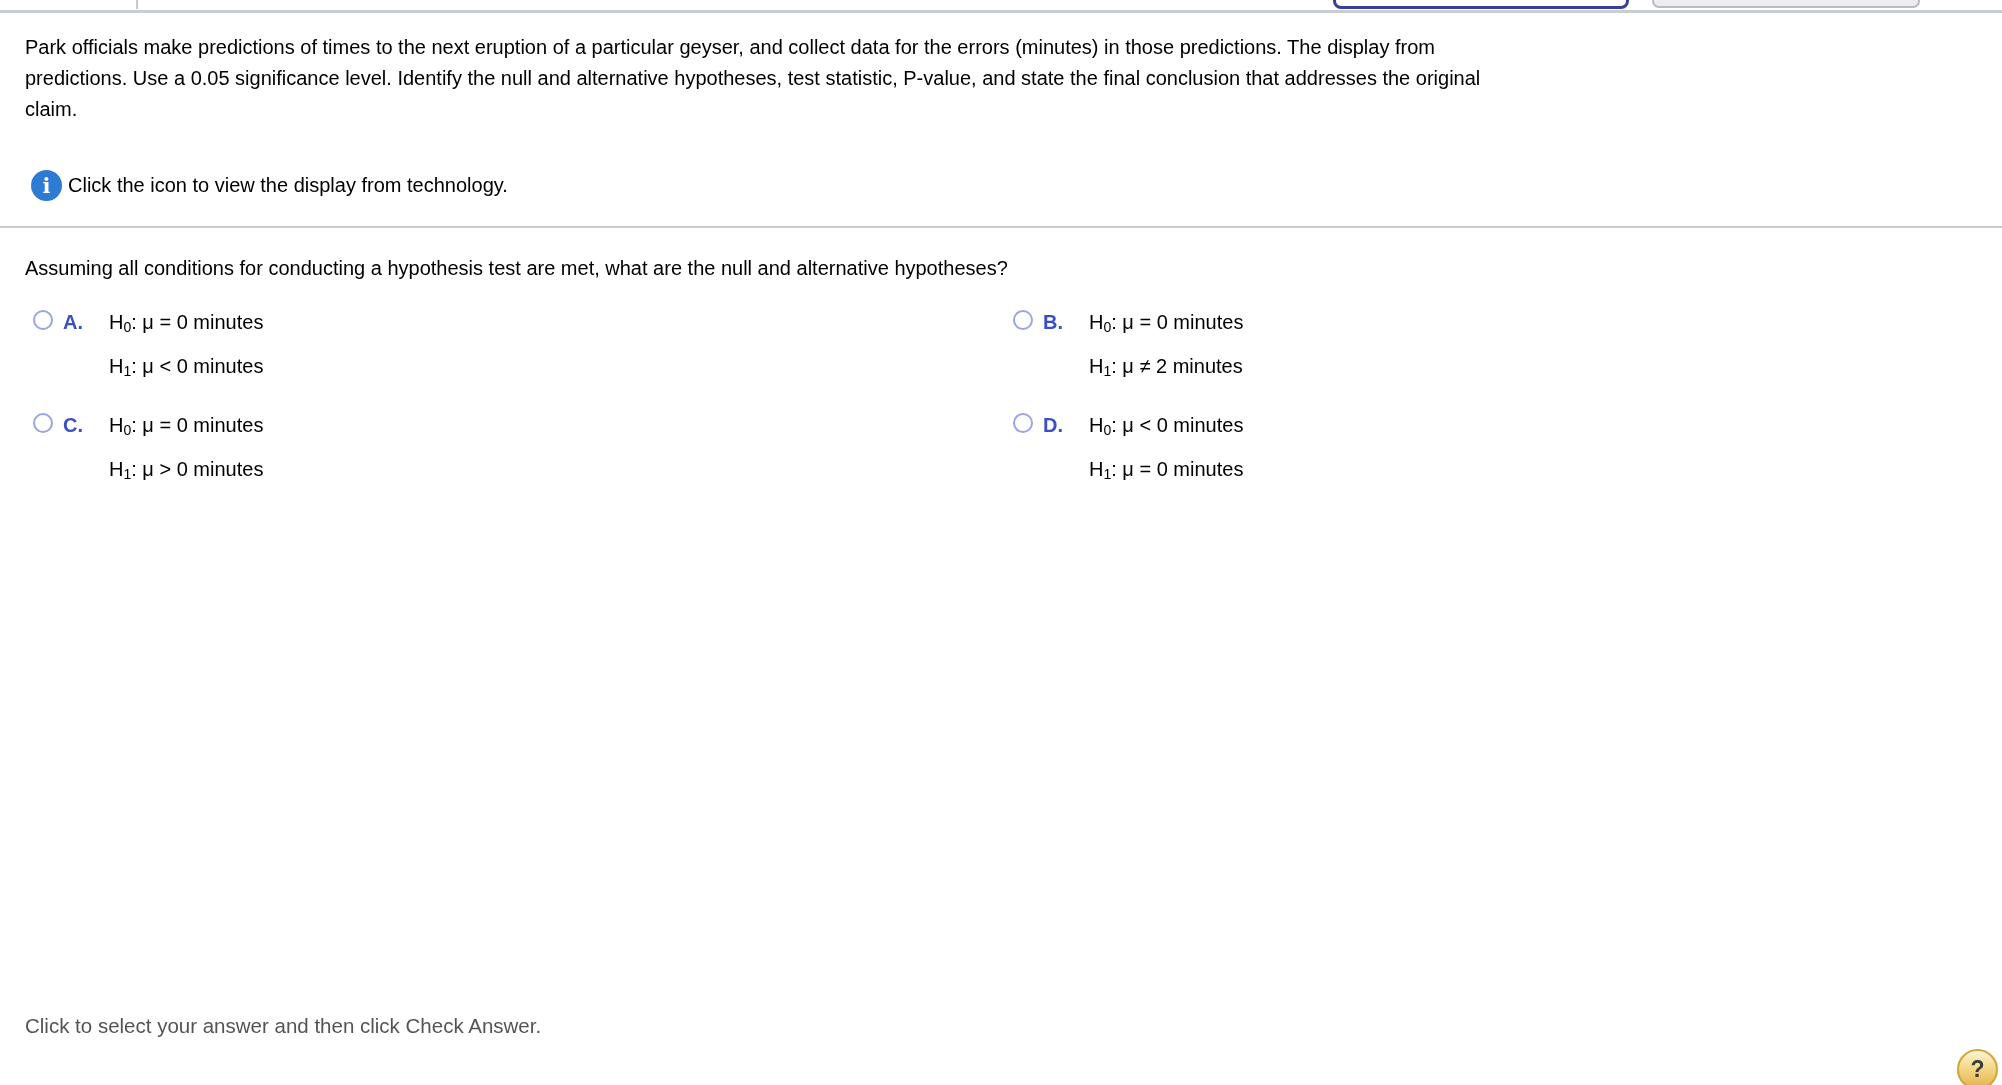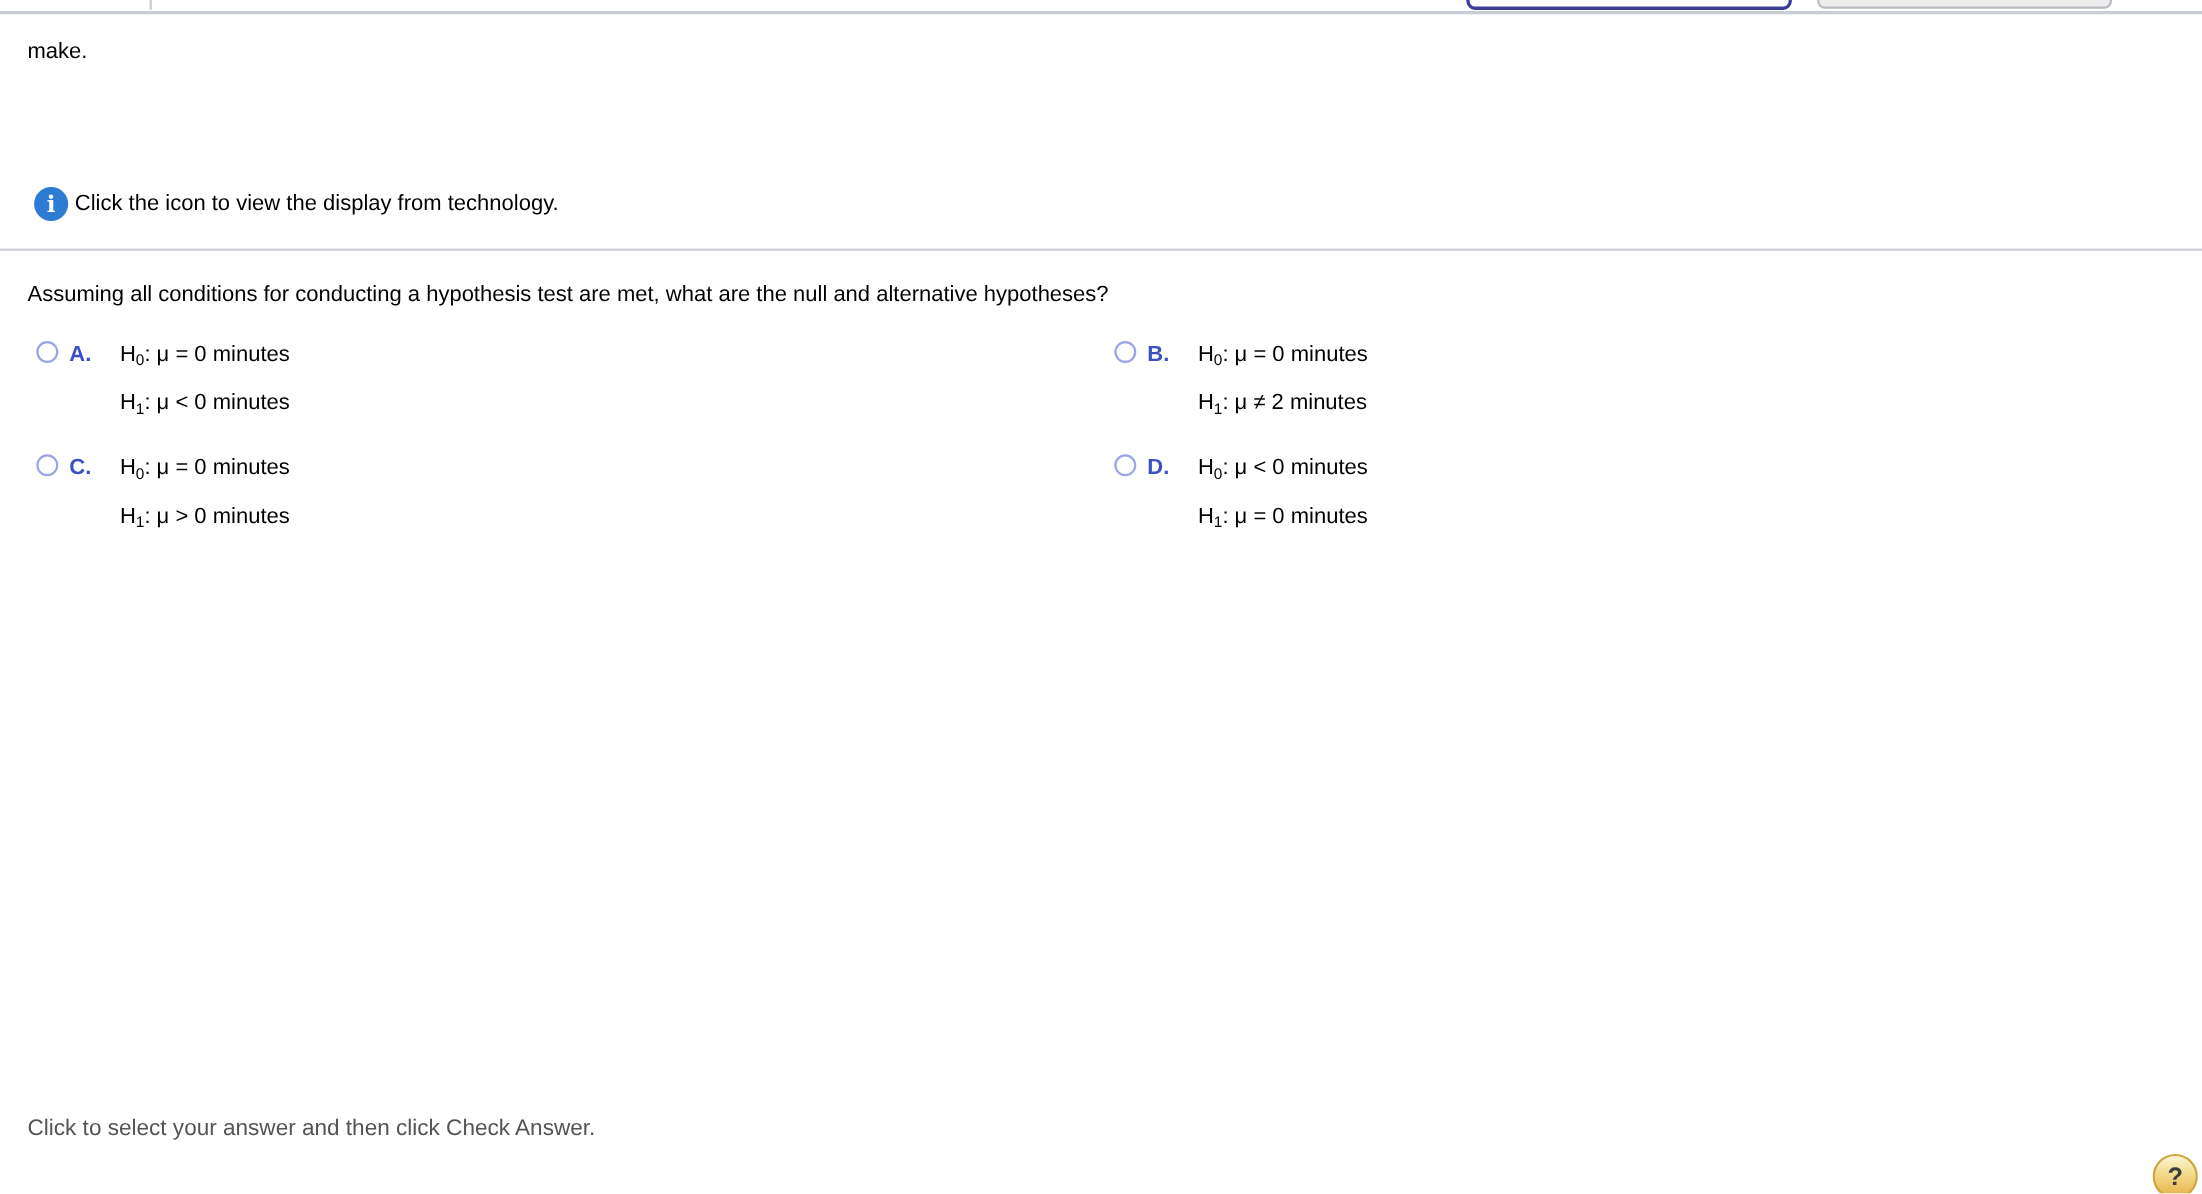--- a/index.html
+++ b/index.html
@@ -75,21 +75,23 @@
 <body>
 
 <div class="page">
 
   <div class="top-btn blue"></div>
   <div class="top-btn gray"></div>
   <div class="top-tick"></div>
   <div class="top-divider"></div>
 
   <div class="paragraph">
-    <div class="pline">make.</div>
+    <div class="pline">Park officials make predictions of times to the next eruption of a particular geyser, and collect data for the errors (minutes) in those predictions. The display from</div>
+    <div class="pline">predictions. Use a 0.05 significance level. Identify the null and alternative hypotheses, test statistic, P-value, and state the final conclusion that addresses the original</div>
+    <div class="pline">claim.</div>
   </div>
 
   <div class="info-row">
     <span class="info-icon">
       <span class="info-glyph">i</span>
     </span>
     <span class="info-text">Click the icon to view the display from technology.</span>
   </div>
 
   <div class="divider2"></div>

